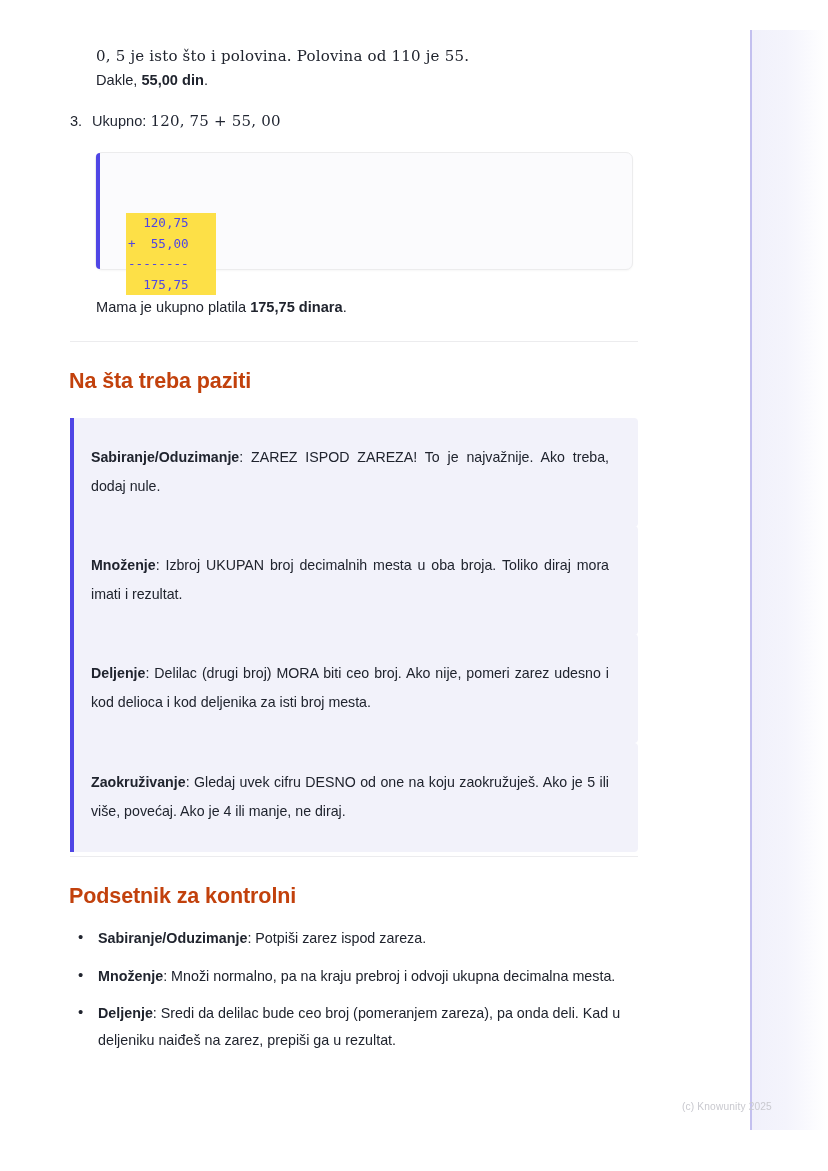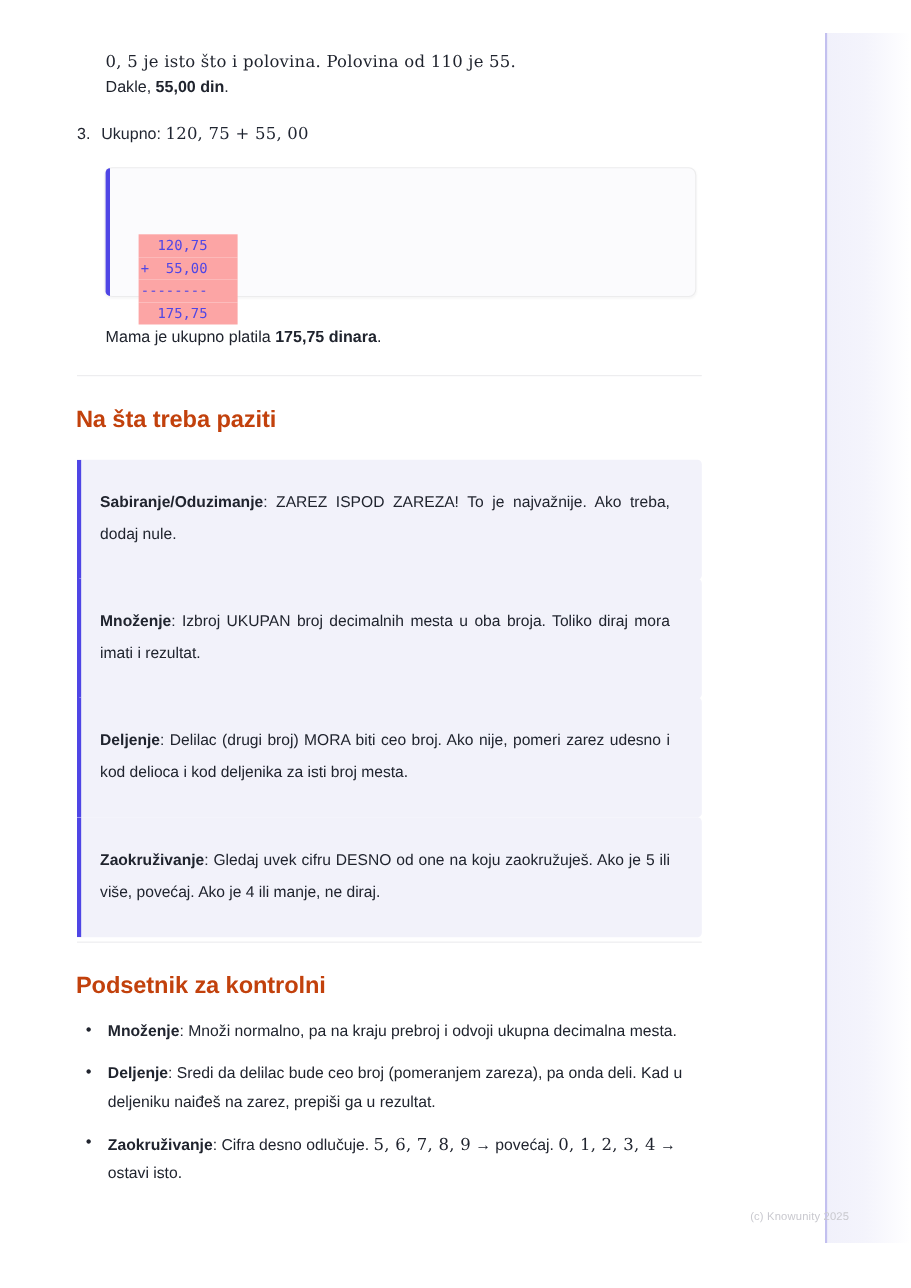--- a/index.html
+++ b/index.html
@@ -104,21 +104,21 @@
     top: 19px;
     left: 30px;
     font-family: "DejaVu Sans Mono", "Liberation Mono", monospace;
     font-size: 12.6px;
     line-height: 20.5px;
     color: #4f46e5;
     white-space: pre;
   }
   .code-lines .ln {
     display: block;
-    background: #fca5a5;
+    background: #fde047;
     width: 86px;
     padding: 0 2px;
   }
 
   
   .closing {
     position: absolute;
     top: 294px;
     left: 96px;
     font-size: 14.6px;
@@ -252,20 +252,20 @@
 
   <div class="callout c4">
     <p><b>Zaokruživanje</b><span>: </span><span>Gledaj uvek cifru DESNO od one na koju zaokružuješ. Ako je 5 ili više, povećaj. Ako je 4 ili manje, ne diraj.</span></p>
   </div>
 
   <div class="divider d2"></div>
 
   <div class="section-heading h2">Podsetnik za kontrolni</div>
 
   <ul class="bullets">
+    <li><b>Sabiranje/Oduzimanje</b><span>: </span><span>Potpiši zarez ispod zareza.</span></li>
     <li><b>Množenje</b><span>: </span><span>Množi normalno, pa na kraju prebroj i odvoji ukupna decimalna mesta.</span></li>
     <li><b>Deljenje</b><span>: </span><span>Sredi da delilac bude ceo broj (pomeranjem zareza), pa onda deli. Kad u deljeniku naiđeš na zarez, prepiši ga u rezultat.</span></li>
-    <li><b>Zaokruživanje</b><span>: </span><span>Cifra desno odlučuje. </span><span class="mathnum">5, 6, 7, 8, 9</span><span> → povećaj. </span><span class="mathnum">0, 1, 2, 3, 4</span><span> → ostavi isto.</span></li>
   </ul>
 
 </div>
 
 <div class="watermark">(c) Knowunity 2025</div>
 
 </body></html>

